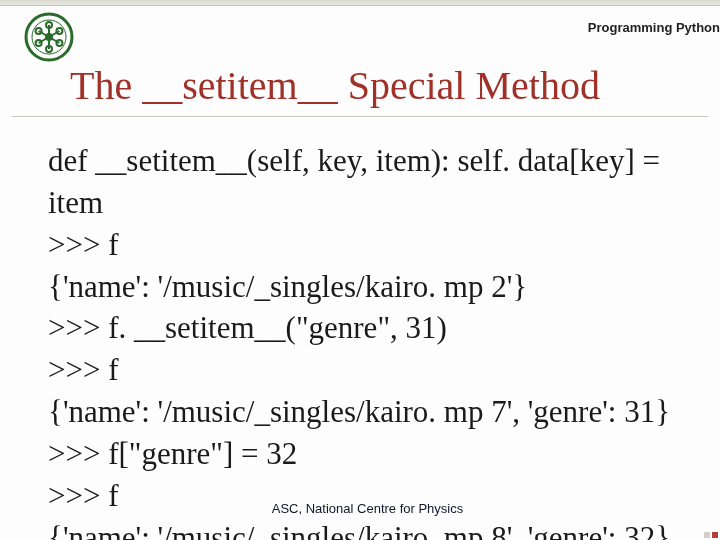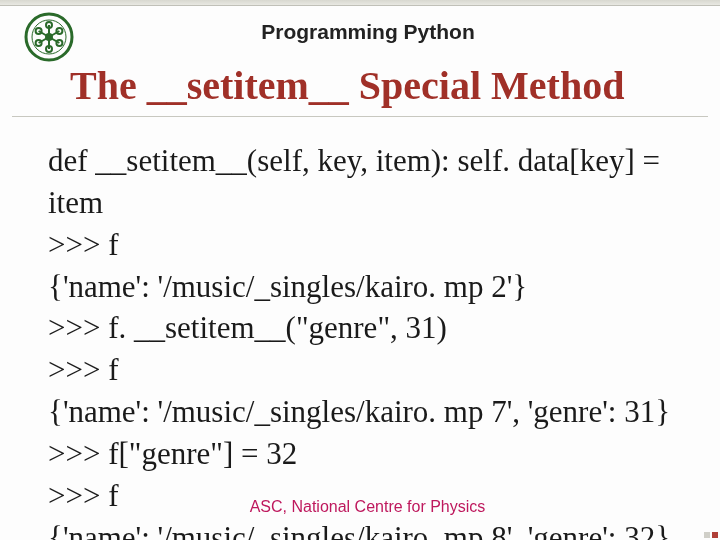--- a/index.html
+++ b/index.html
@@ -39,36 +39,36 @@
     top: 4px;
     width: 50px;
     height: 50px;
   }
   .logo svg { width: 50px; height: 50px; }
   .course-title {
     position: absolute;
     top: 12px;
     left: 0;
     right: 0;
-    text-align: center;
+    text-align: right;
     font-family: Verdana, Arial, sans-serif;
     font-weight: bold;
-    font-size: 21px;
+    font-size: 13px;
     color: #222;
     padding-left: 16px;
   }
   .slide-title {
     position: absolute;
     top: 62px;
     left: 70px;
     right: 30px;
     font-size: 40px;
     color: #a03028;
     font-family: Georgia, 'Times New Roman', serif;
-    font-weight: bold;
+    font-weight: normal;
   }
   .title-underline {
     position: absolute;
     top: 116px;
     left: 12px;
     right: 12px;
     height: 1px;
     background: #c8c8c0;
   }
   .content {
@@ -82,22 +82,22 @@
     line-height: 1.35;
   }
   .content .line { white-space: pre-wrap; }
   .footer {
     position: absolute;
     bottom: 24px;
     left: 0;
     right: 0;
     text-align: center;
     font-family: Verdana, Arial, sans-serif;
-    font-size: 16px;
-    color: #be185d;
+    font-size: 13px;
+    color: #0f172a;
     margin-left: 15px;
   }
   .corner-accent {
     position: absolute;
     right: 0;
     bottom: 0;
     width: 22px;
     height: 22px;
   }
   .corner-accent::before {

